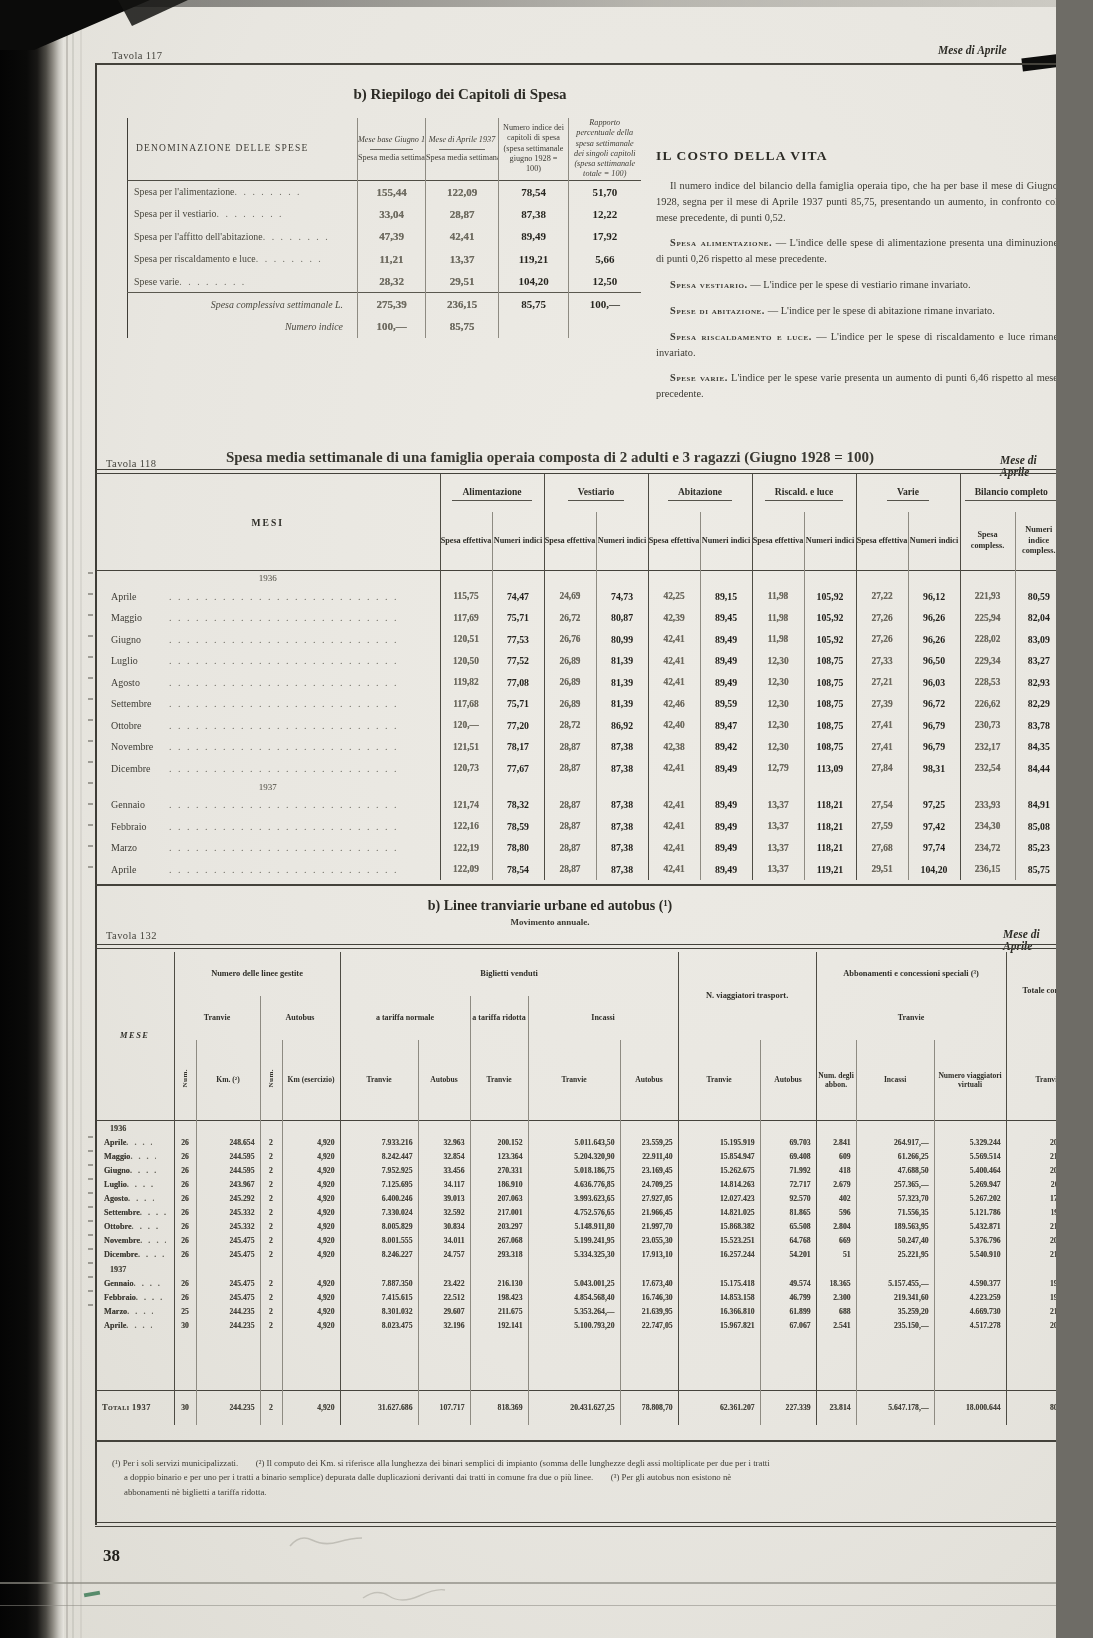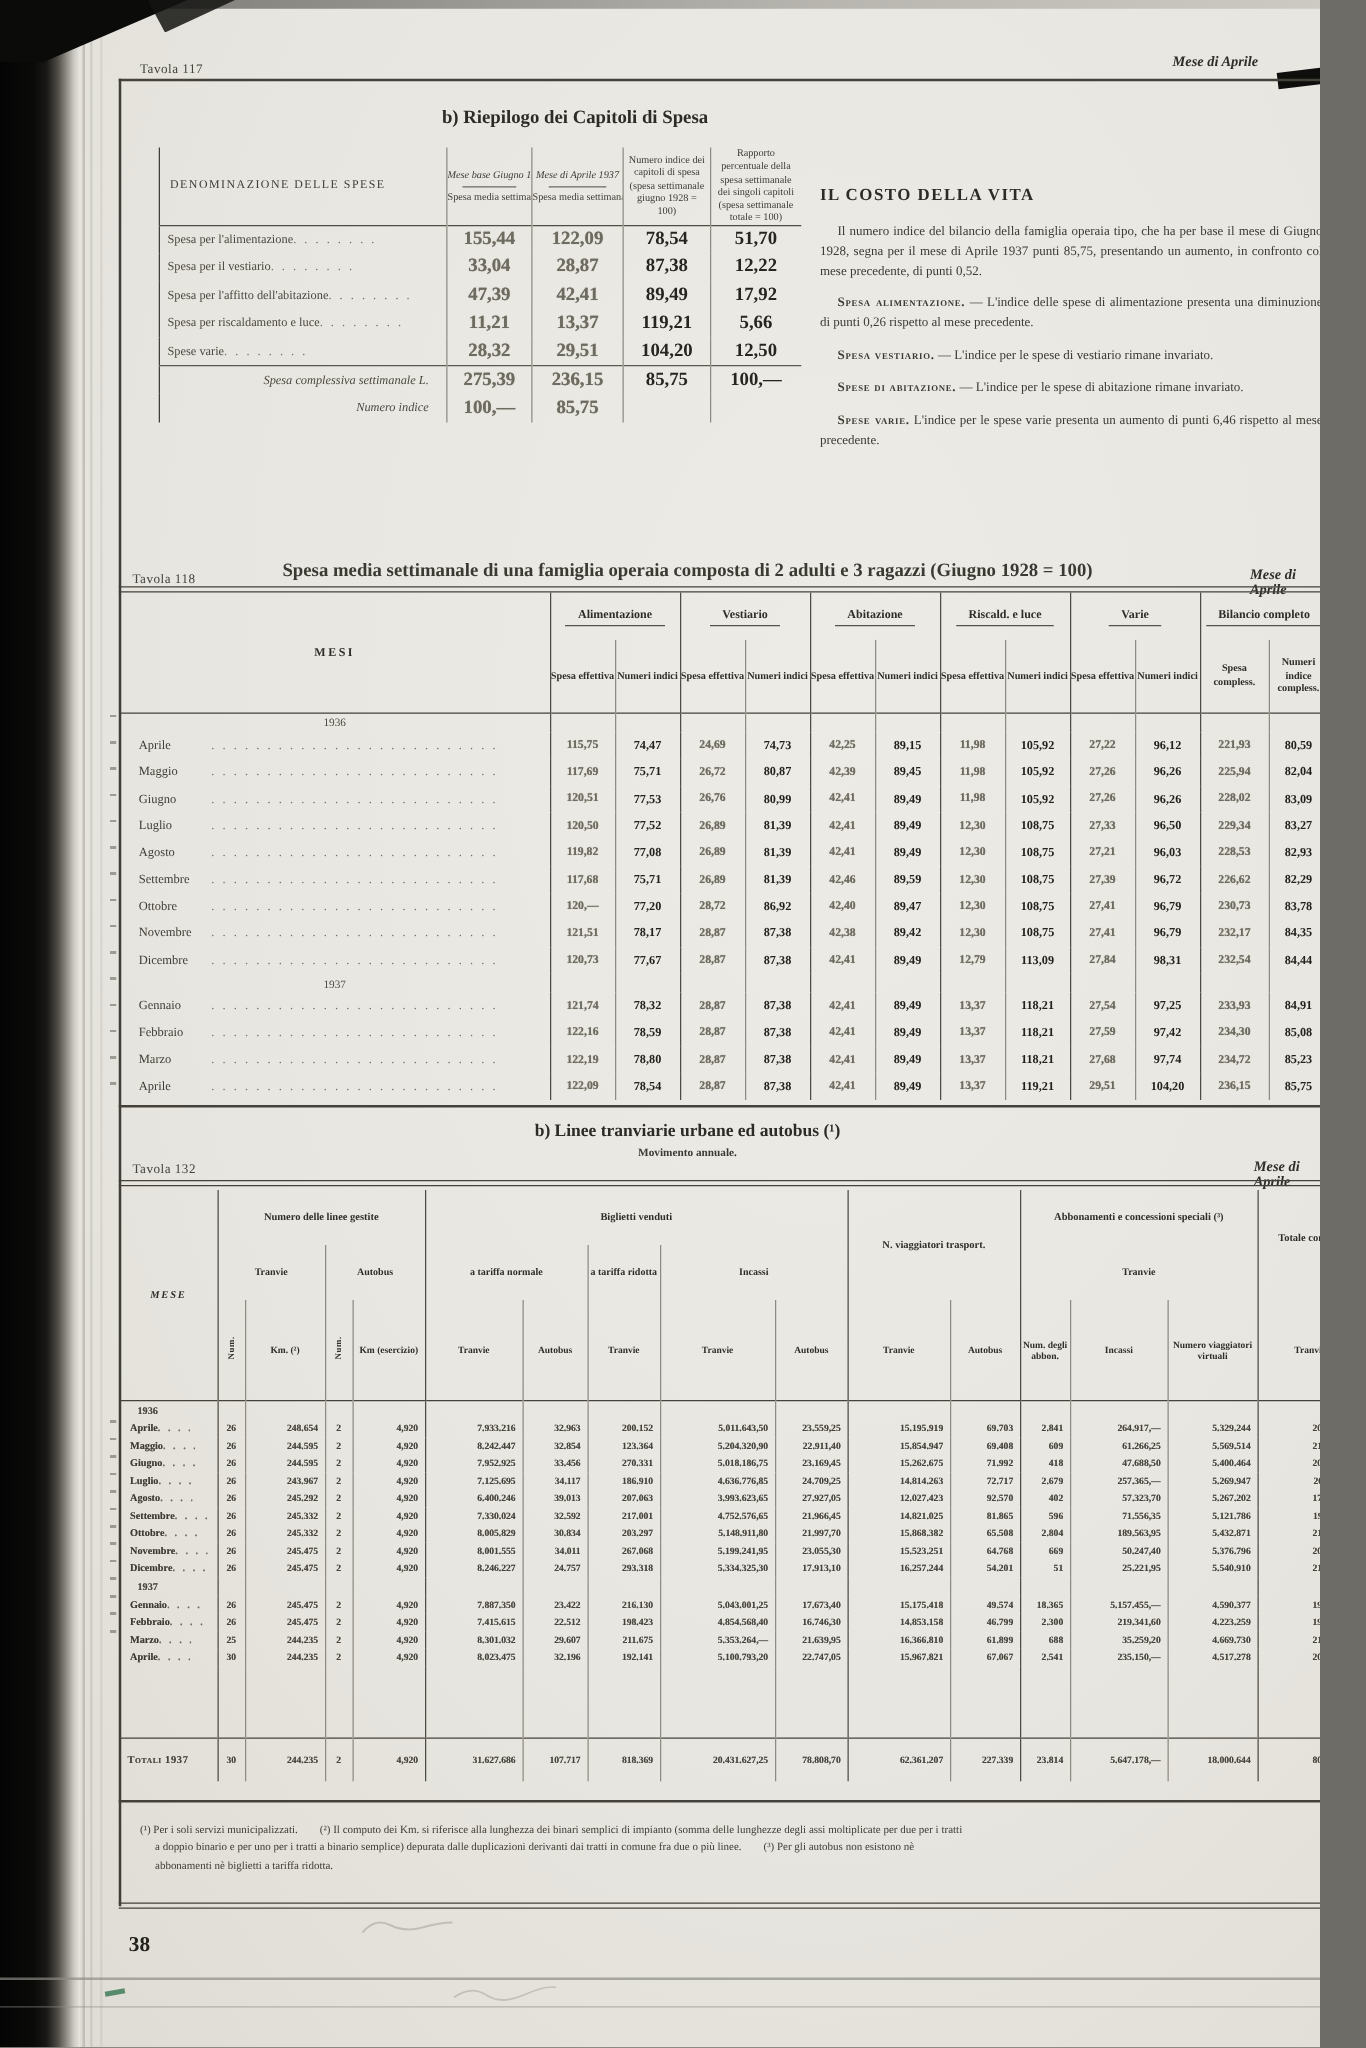--- a/index.html
+++ b/index.html
@@ -44,21 +44,21 @@
   .ldr::after{content:" .  .  .  .  .  .  .  .  .  .  .  .  .  .  .  .  .  .  .  .  .  .  .  .  .  .";letter-spacing:2px;}
   
   #table-b{position:absolute;left:127px;top:118px;width:513px;border-left:1.5px solid #3f3d37;}
   #table-b thead th{vertical-align:middle;text-align:center;font-size:8.2px;line-height:1.25;color:#3e3c35;}
   #table-b thead tr th{height:52px;}
   #table-b th.den{font-size:9.5px;letter-spacing:1.2px;text-align:left;padding-left:8px;}
   #table-b thead{border-bottom:1.2px solid #4e4c44;}
   #table-b .it{font-style:italic;}
   #table-b .mini-hr{width:64%;height:1px;background:#6b6961;margin:3px auto;}
   #table-b tbody tr{height:22.5px;}
-  #table-b td{font-size:15px;text-align:center;}
+  #table-b td{font-size:11px;text-align:center;}
   #table-b td.lbl{text-align:left;padding-left:6px;font-size:9.9px;color:#4b493f;}
   #table-b td.lbl .ldr{max-width:70px;}
   #table-b td.fad{color:#6e6b60;font-weight:600;text-shadow:0 0 .6px rgba(90,87,76,.7);}
   #table-b td.drk{color:#26251f;font-weight:bold;}
   #table-b tr.sum td{border-top:1px solid #5a584f;}
   #table-b tr.sum td.lbl, #table-b tr.idx td.lbl{font-style:italic;text-align:right;padding-right:14px;}
   
   #table-c{position:absolute;left:96px;top:474px;width:966px;}
   #table-c thead th{text-align:center;vertical-align:middle;color:#2e2d27;}
   #table-c tr.g1 th{height:38px;font-size:9.6px;font-weight:bold;}
@@ -138,21 +138,21 @@
           <div class="it">Mese base Giugno 1928</div>
           <div class="mini-hr"></div>
           <div>Spesa media settimanale</div>
         </th>
         <th class="ll">
           <div class="it">Mese di Aprile 1937</div>
           <div class="mini-hr"></div>
           <div>Spesa media settimanale</div>
         </th>
         <th class="ll" rowspan="2" style="white-space:normal;padding:0 4px;">Numero indice dei capitoli di spesa (spesa settimanale giugno 1928 = 100)</th>
-        <th class="ll" rowspan="2" style="white-space:normal;padding:0 4px;">Rapporto percentuale della spesa settimanale dei singoli capitoli (spesa setti­manale totale = 100)</th>
+        <th class="ll" rowspan="2" style="white-space:normal;padding:0 4px;font-style:italic;">Rapporto percentuale della spesa settimanale dei singoli capitoli (spesa setti­manale totale = 100)</th>
       </tr>
       <tr></tr>
     </thead>
     <tbody id="tb-body">
         <tr>
           <td class="lbl"><span class="mn">Spesa per l'alimentazione</span><span class="ldr"></span></td>
           <td class="fad ll">155,44</td>
           <td class="fad ll">122,09</td>
           <td class="drk ll">78,54</td>
           <td class="drk ll">51,70</td>
@@ -201,20 +201,21 @@
         </tr>
       </tbody>
   </table>
 
   <div id="costo">
     <h3>IL COSTO DELLA VITA</h3>
     <p><span class="lead"></span><span>Il numero indice del bilancio della famiglia operaia tipo, che ha per base il mese di Giugno 1928, segna per il mese di Aprile 1937 punti 85,75, presentando un aumento, in confronto col mese precedente, di punti 0,52.</span></p>
     <p><span class="lead">Spesa alimentazione.</span><span> — L'indice delle spese di alimentazione presenta una diminuzione di punti 0,26 rispetto al mese precedente.</span></p>
     <p><span class="lead">Spesa vestiario.</span><span> — L'indice per le spese di vestiario rimane invariato.</span></p>
     <p><span class="lead">Spese di abitazione.</span><span> — L'indice per le spese di abitazione rimane invariato.</span></p>
+    <p><span class="lead">Spesa riscaldamento e luce.</span><span> — L'indice per le spese di riscaldamento e luce rimane invariato.</span></p>
     <p><span class="lead">Spese varie.</span><span> L'indice per le spese varie presenta un aumento di punti 6,46 rispetto al mese precedente.</span></p>
   </div>
 
   <div class="sec-sub" style="left:200px;top:449px;width:700px;font-size:15px;">Spesa media settimanale di una famiglia operaia composta di 2 adulti e 3 ragazzi (Giugno 1928 = 100)</div>
   <div class="tavola-label" style="left:106px;top:458px;">Tavola 118</div>
   <div class="mese-label" style="left:1000px;top:454px;">Mese di Aprile</div>
   <div class="rule double" style="left:95px;top:469px;width:967px;"></div>
   <div class="row-ticks" style="top:572px;height:308px;"></div>
 
   <table id="table-c">

